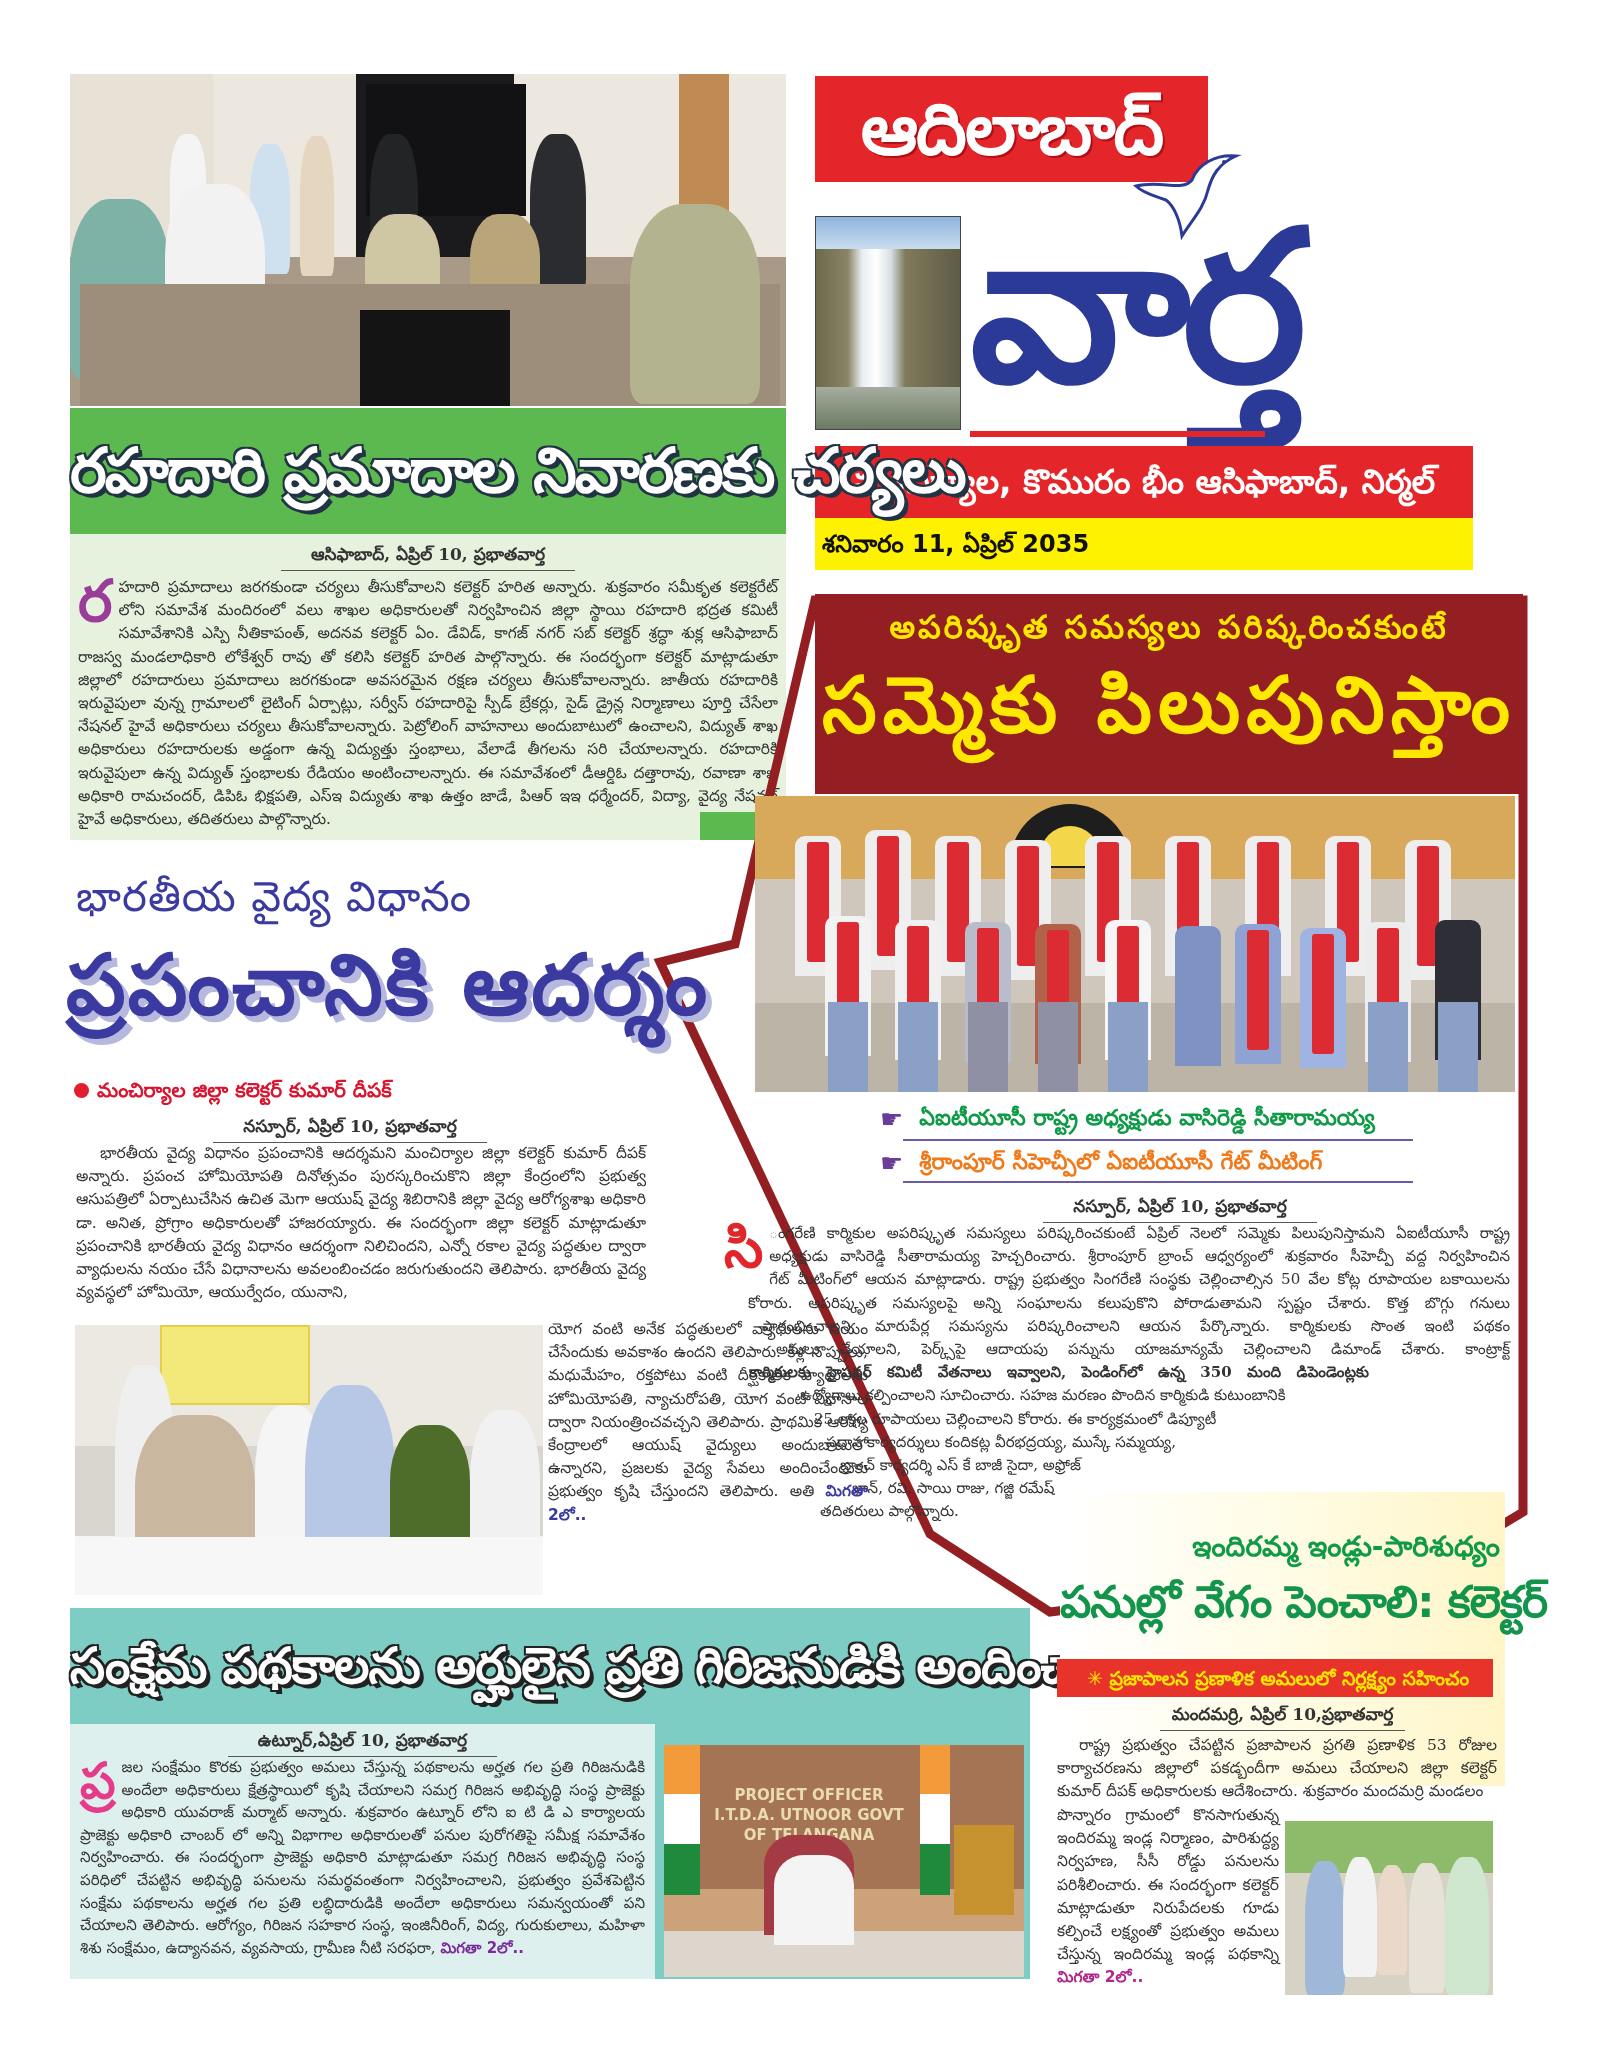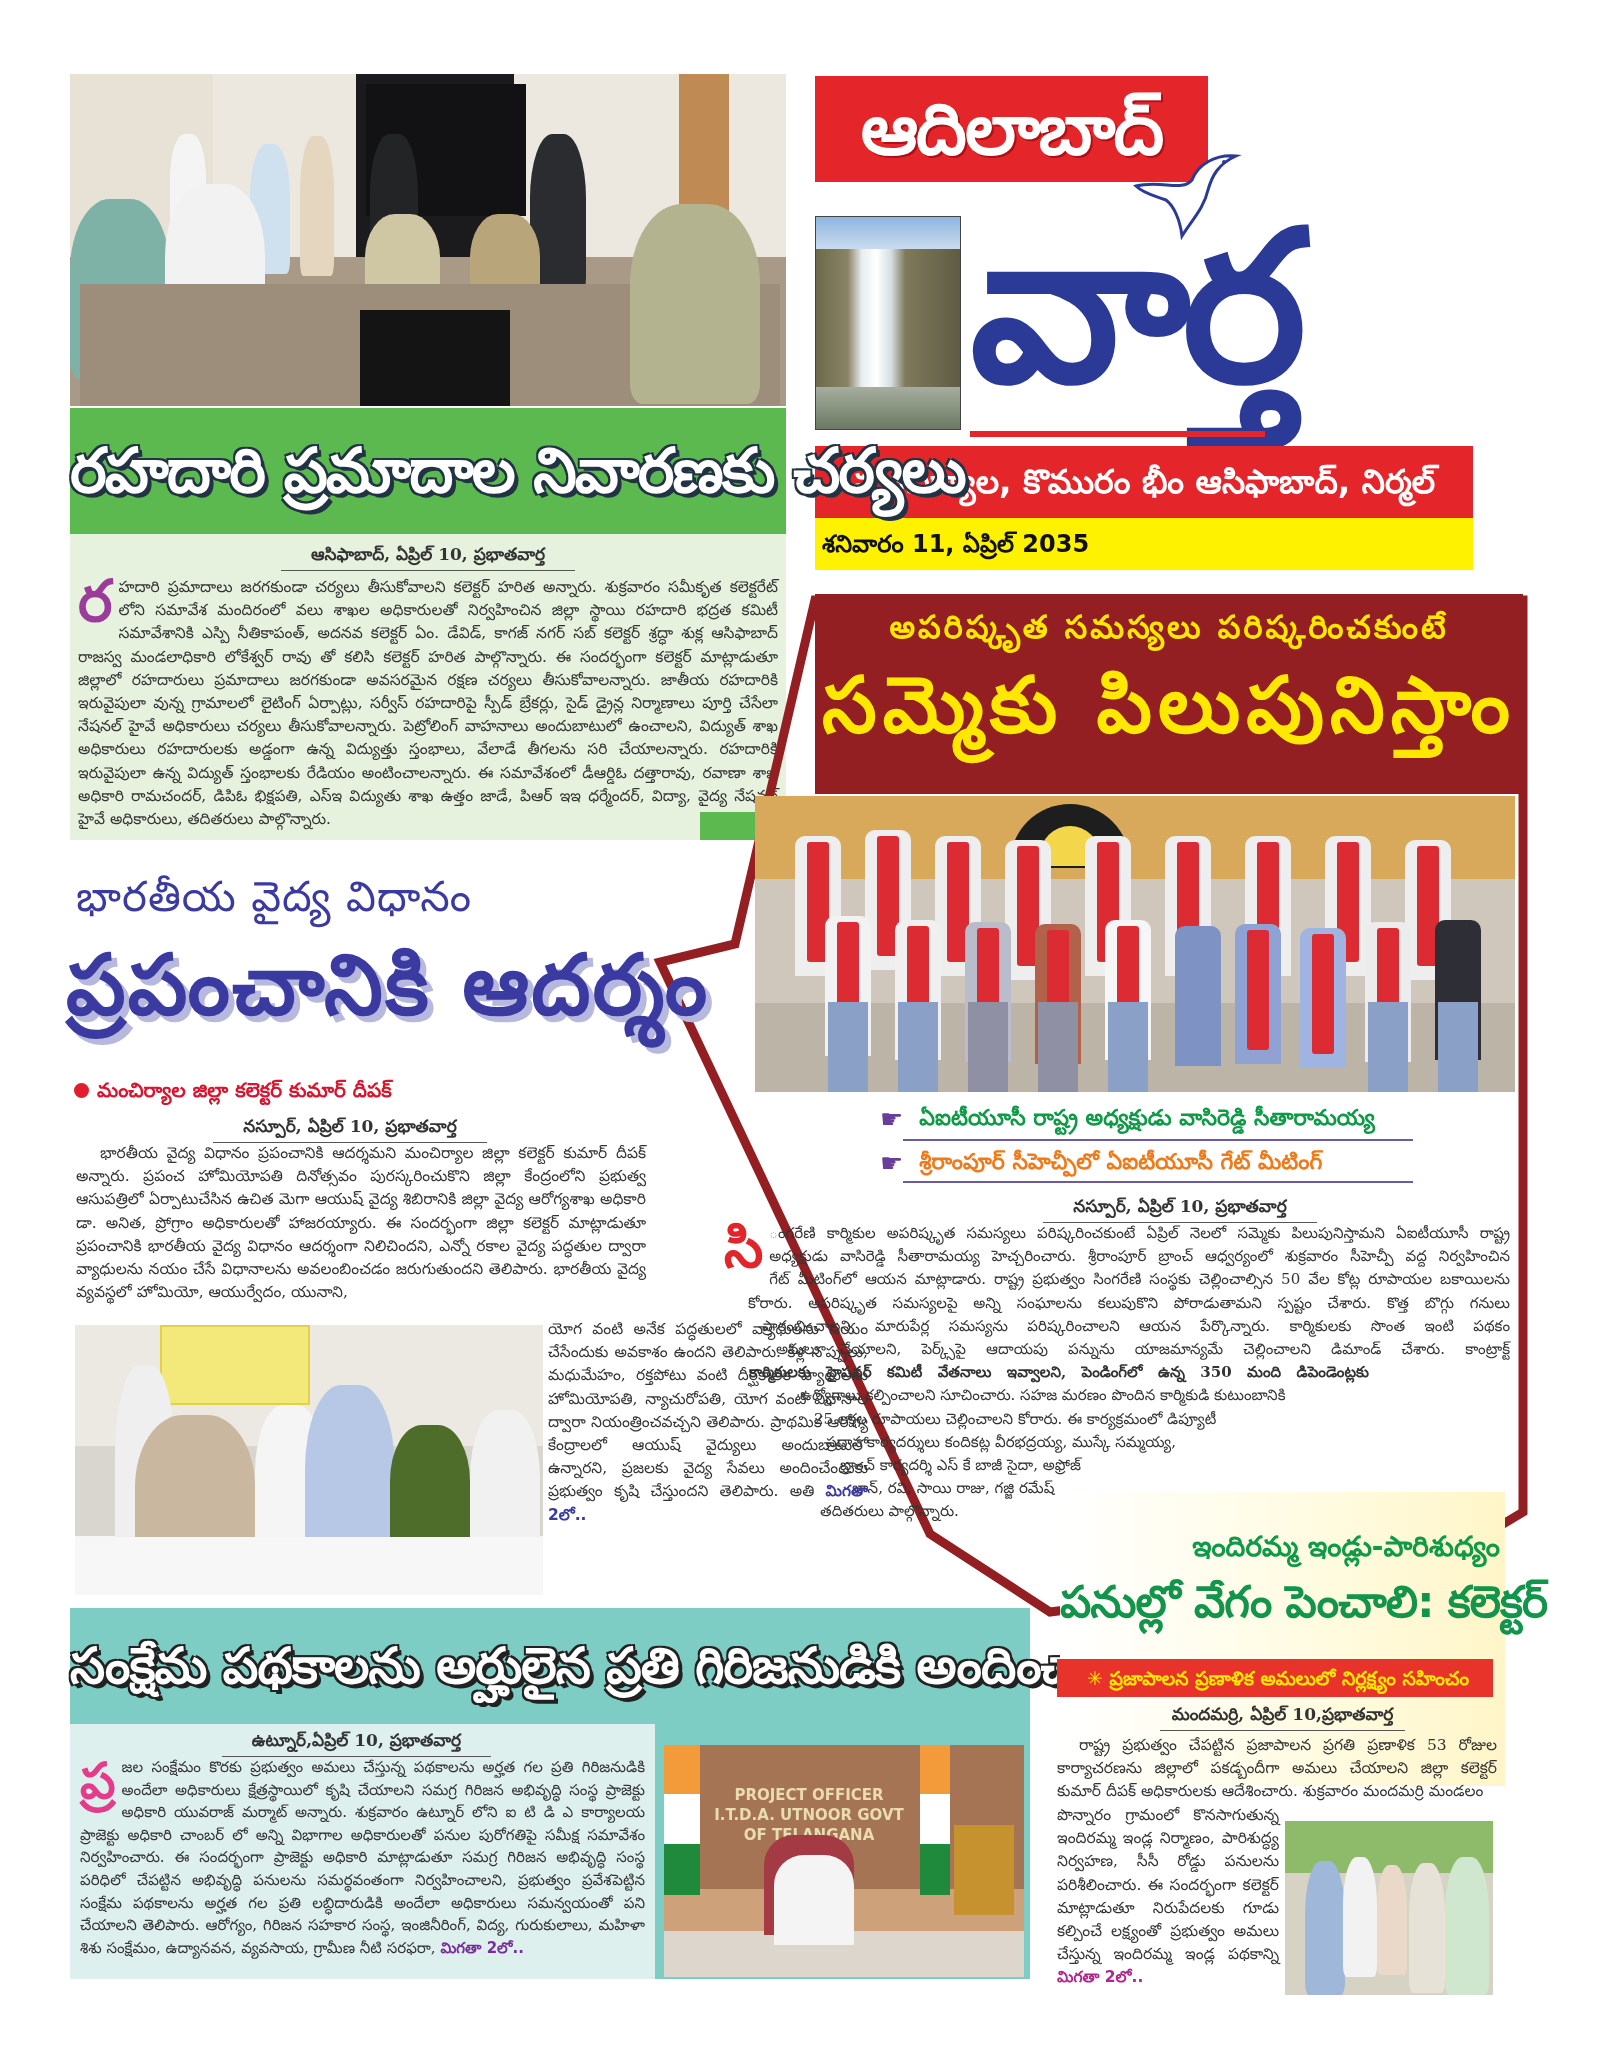--- a/index.html
+++ b/index.html
@@ -76,21 +76,21 @@
     background: linear-gradient(180deg, #ece9e2 0 45%, #d9d6cf 45% 78%, #f4f4f4 78%); }
   #s3-banner { position:absolute; left: 85px; top: 0; width: 150px; height: 80px; background: #f2e97a; border: 2px solid #e3cf4b; }
   #s3-text-right { left: 548px; top: 1318px; width: 320px; }
 
   
   #s4-head-bar { left: 70px; top: 1608px; width: 960px; height: 116px; background: #7dcdc4; }
   #s4-headline { left: 70px; top: 1608px; width: 960px; height: 116px; color: #fff; font-size: 50px; font-weight: bold; line-height: 116px; text-align: center; white-space: nowrap; letter-spacing: -1px;
     text-shadow: -2px -2px 0 #222, 2px -2px 0 #222, -2px 2px 0 #222, 2px 2px 0 #222, 4px 4px 0 #222; }
   #s4-body-bg { left: 70px; top: 1724px; width: 585px; height: 255px; background: #def0ee; }
   #s4-side-bg { left: 655px; top: 1724px; width: 375px; height: 255px; background: #7dcdc4; }
-  #s4-dateline { left: 64px; top: 1730px; width: 585px; }
+  #s4-dateline { left: 70px; top: 1730px; width: 585px; }
   #s4-text { left: 80px; top: 1756px; width: 565px; }
   #s4-text .dropcap { color: #e43b8b; font-size: 50px; }
   #s4-photo { left: 664px; top: 1745px; width: 360px; height: 232px;
     background: linear-gradient(180deg, #a47455 0 62%, #cda27a 62% 80%, #dcd6cc 80%); }
 
   
   #s5-bg { left: 1060px; top: 1492px; width: 445px; height: 294px; background: linear-gradient(90deg,#ffffff 0%,#fffbe0 60%,#fff5c8 100%); }
   #s5-kicker { left: 1060px; top: 1530px; width: 440px; color: #0f9a48; font-size: 28px; font-weight: bold; text-align: right; white-space: nowrap; }
   #s5-headline { left: 1060px; top: 1576px; width: 445px; color: #12944a; font-size: 44px; font-weight: bold; text-align: center; white-space: nowrap; letter-spacing: -1px; }
   #s5-sub-bar { left: 1057px; top: 1659px; width: 436px; height: 38px; background: #e8332b; }

